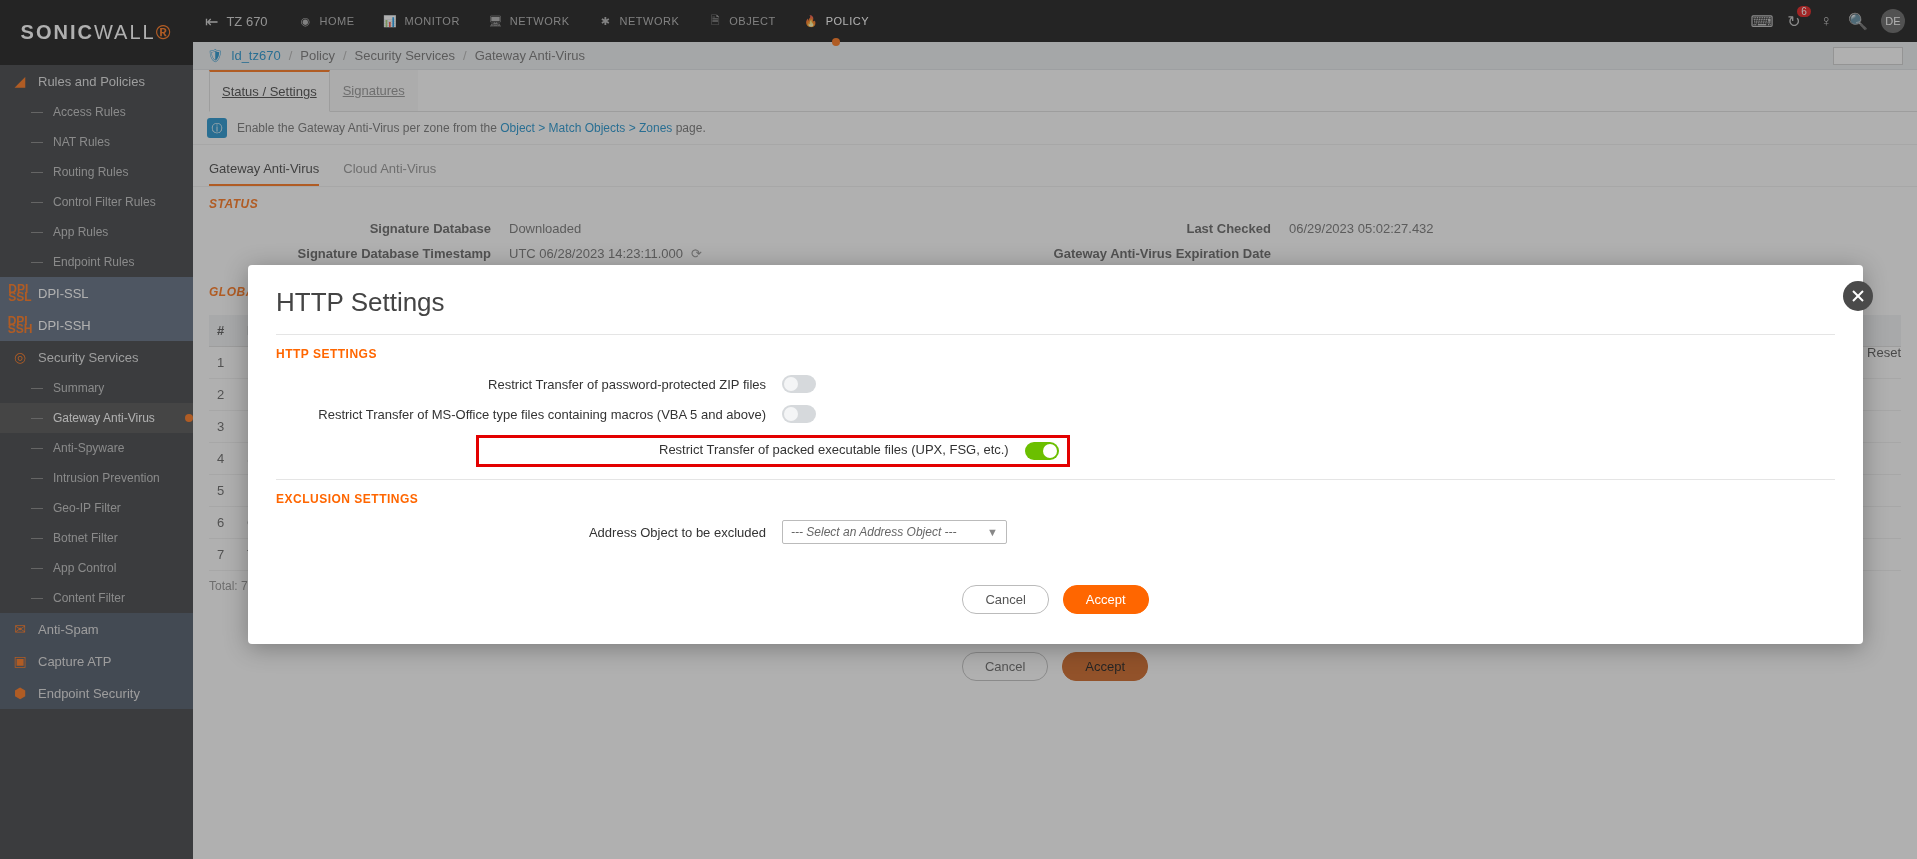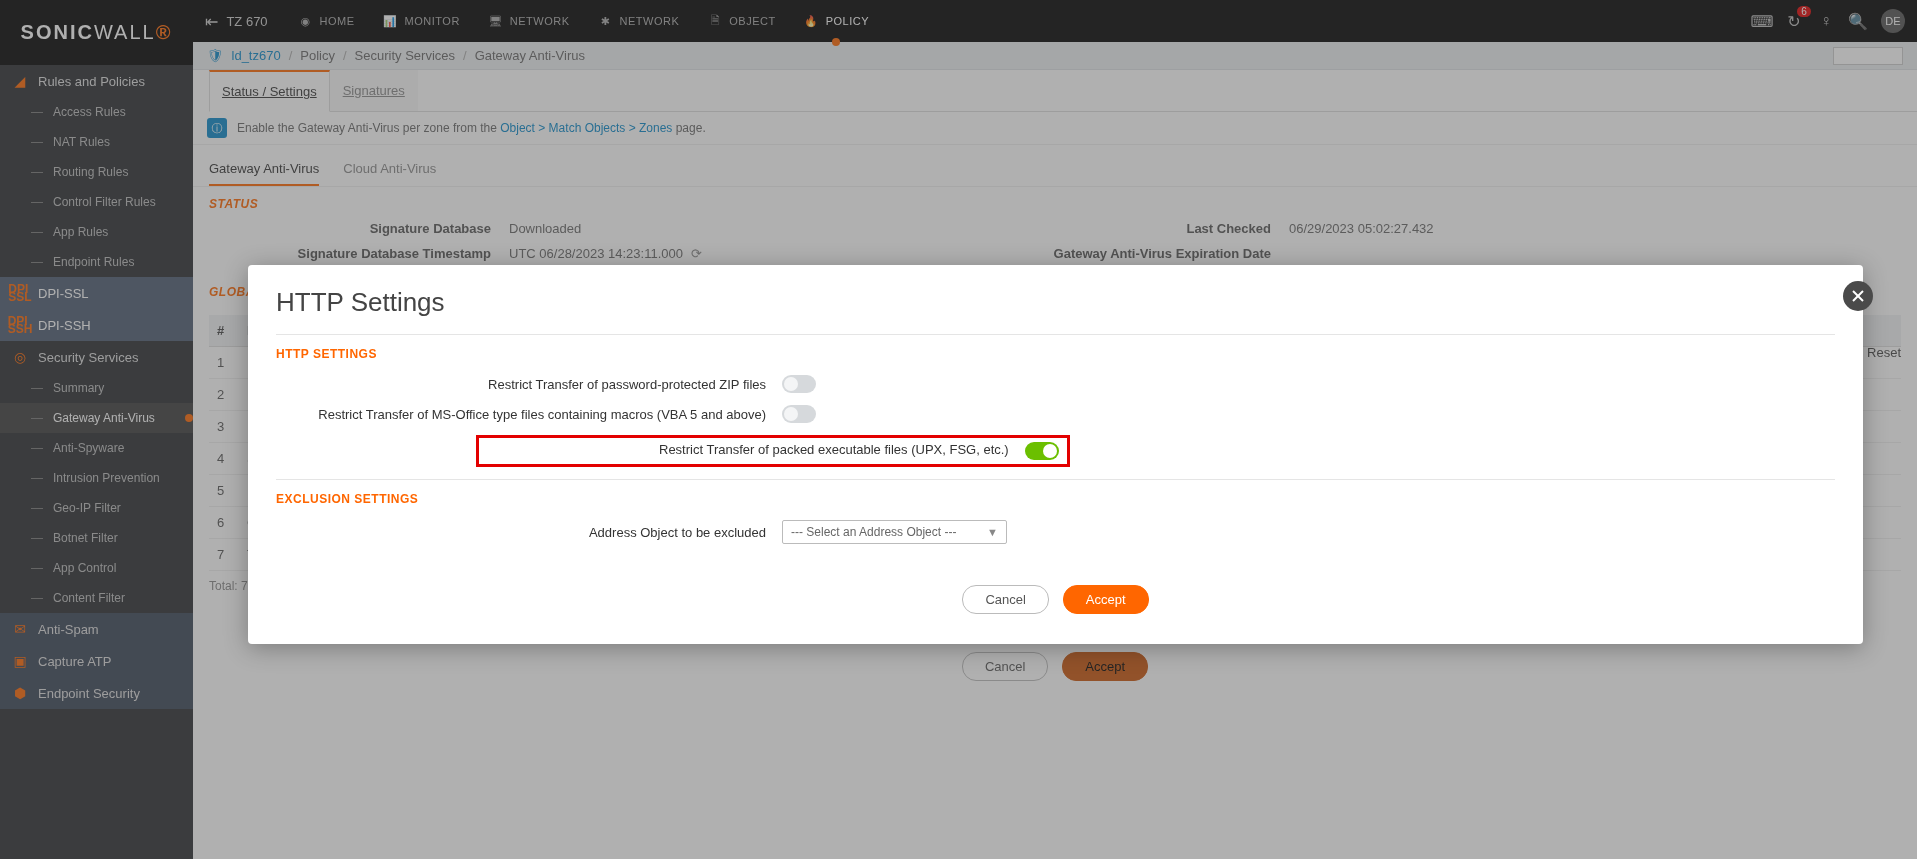--- a/index.html
+++ b/index.html
@@ -84,21 +84,21 @@
 .modal-section { color:#ff6600; font-size:12px; font-weight:600; letter-spacing:0.5px; margin:8px 0 14px; }
 .setting-row { display:flex; align-items:center; gap:16px; margin-bottom:12px; }
 .setting-label { width:490px; text-align:right; font-size:13px; color:#333; }
 .toggle { width:34px; height:18px; border-radius:10px; background:#d6d9dc; position:relative; cursor:pointer; }
 .toggle::after { content:''; position:absolute; top:2px; left:2px; width:14px; height:14px; border-radius:50%; background:#f4f5f6; transition:left .15s; }
 .toggle.on { background:#6bbf00; }
 .toggle.on::after { left:18px; background:#fff; }
 .highlight-box { border:3px solid #e30000; padding:4px 8px 4px 180px; display:inline-flex; align-items:flex-start; gap:16px; margin-left:12px; margin-bottom:8px; }
 .highlight-box .setting-label { width:auto; }
 
-.select { display:flex; align-items:center; justify-content:space-between; border:1px solid #bbb; padding:4px 8px; width:225px; font-size:12px; color:#666; cursor:pointer; background:#fff; border-radius:2px; }
+.select { display:flex; align-items:center; justify-content:space-between; border:1px solid #bbb; padding:4px 8px; width:225px; font-size:12px; color:#666; cursor:pointer; background:#fff; border-radius:2px;font-style:italic; }
 .select .caret { color:#888; font-size:11px; }
 
 .modal-actions { display:flex; gap:14px; justify-content:center; margin-top:14px; }
 </style>
 </head>
 <body>
 
 <div class="logo-area">
   <span class="logo-text"><span>SONIC</span><span class="wall">WALL</span><span style="color:#ff6600;">®</span></span>
 </div>

